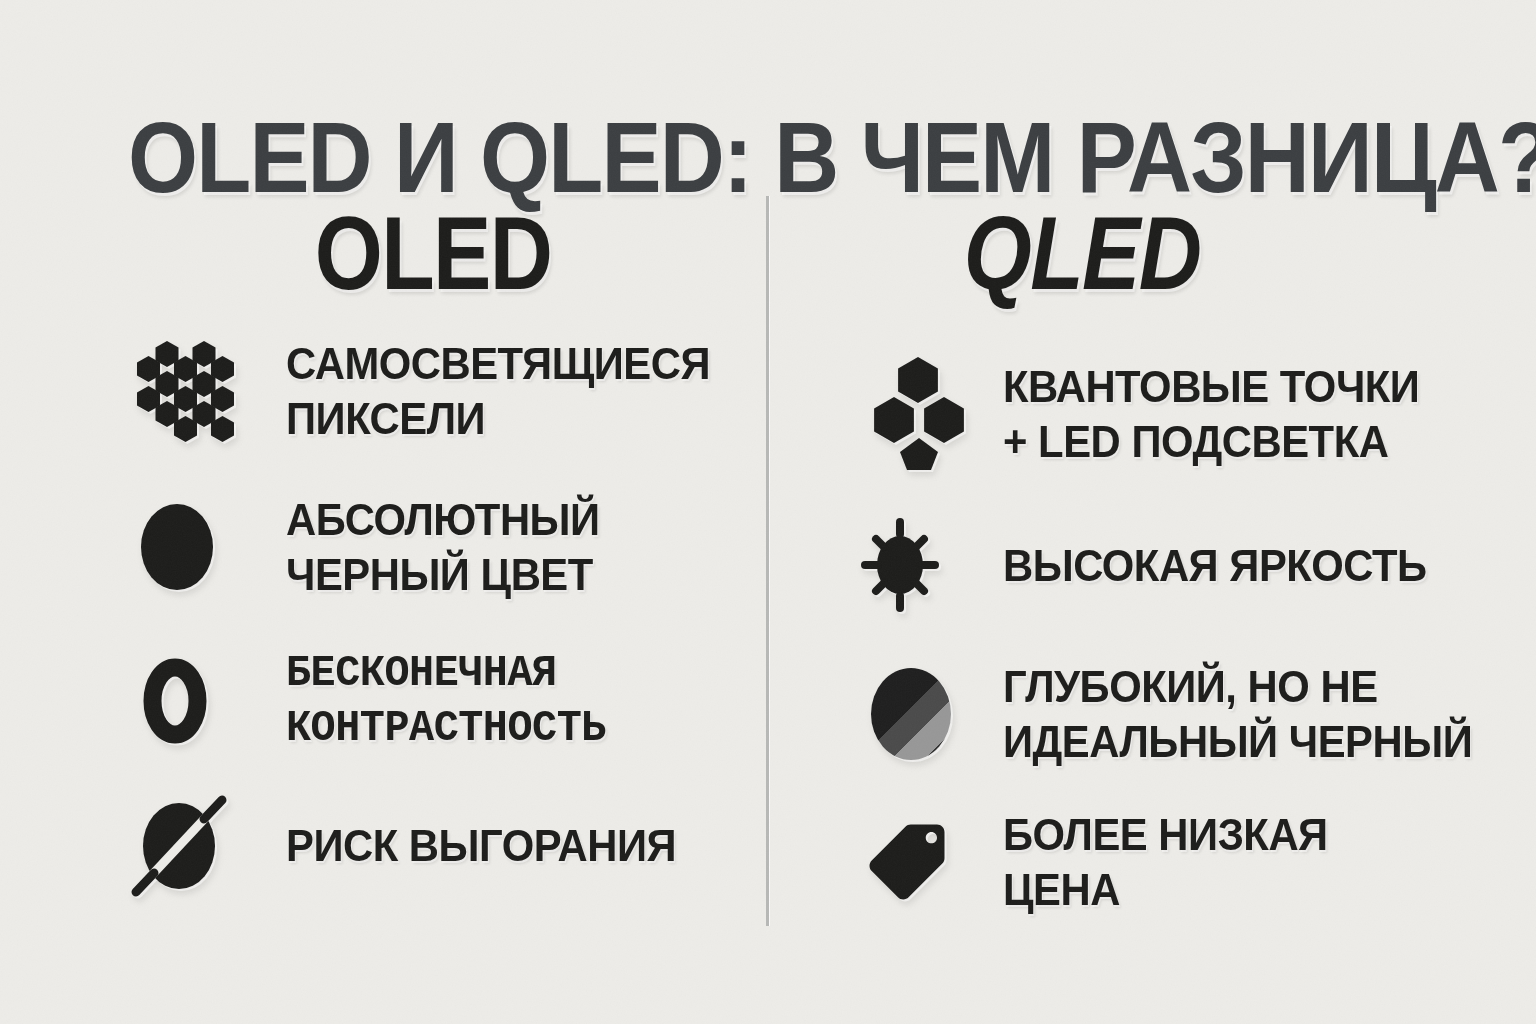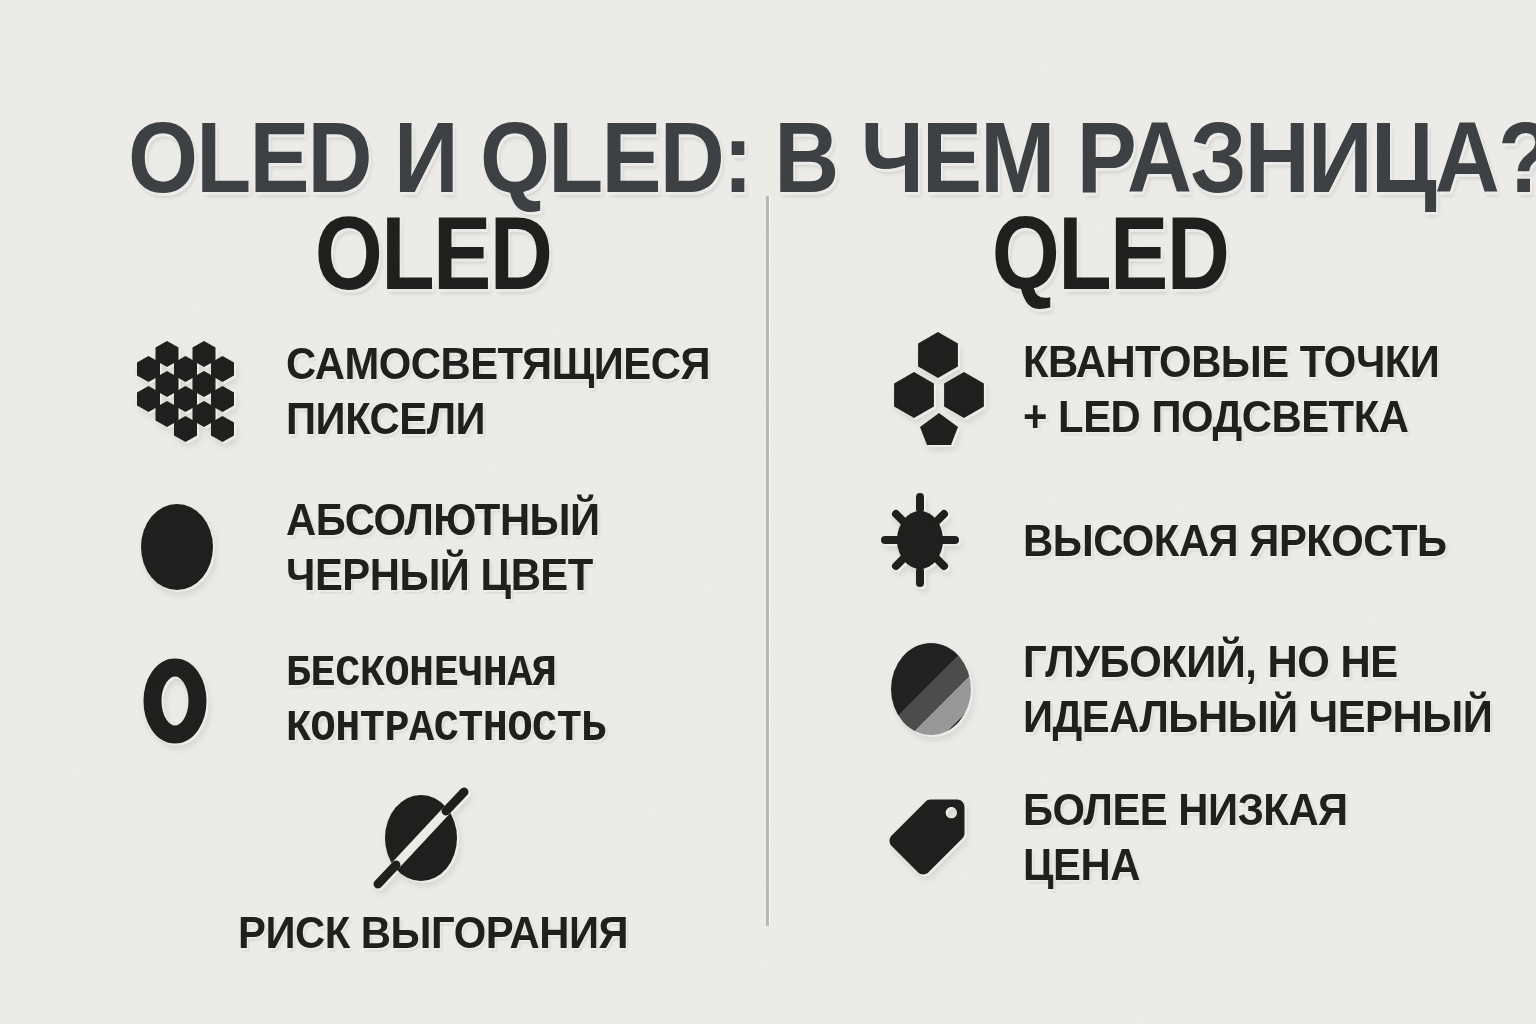--- a/index.html
+++ b/index.html
@@ -23,33 +23,33 @@
   }
   .title .squeeze{display:inline-block;transform:scaleX(.90);transform-origin:left center;}
   
   .col-header{
     position:absolute;top:186px;text-align:center;line-height:1;z-index:2;
     font-size:103px;font-weight:800;letter-spacing:-2px;color:var(--ink);
     text-shadow:2px 3px 0 rgba(255,255,255,.5), 3px 5px 4px rgba(0,0,0,.10);
     margin-top:16px;
   }
   .col-header.left{left:133px;width:600px;}
-  .col-header.right{left:808px;width:605px;}
+  .col-header.right{left:780px;width:605px;font-style:italic;}
   .col-header .squeeze{display:inline-block;transform:scaleX(.85);transform-origin:center center;}
   
   .divider{
     position:absolute;left:766px;top:196px;width:3px;height:730px;z-index:1;
     background:var(--divider);
     box-shadow:1px 0 0 rgba(255,255,255,.8);
   }
   
   .row{position:absolute;display:flex;align-items:center;height:120px;z-index:2;gap:16px;}
   .row.colL{left:133px;width:620px;}
-  .row.colR{left:882px;width:640px;}
-  .row.l1{top:331px;} .row.l2{top:487px;} .row.l3{top:641px;font-family:Liberation Mono, monospace;} .row.l4{top:785px;flex-direction:column;}
+  .row.colR{left:862px;width:640px;margin-top:25px;}
+  .row.l1{top:331px;} .row.l2{top:487px;} .row.l3{top:641px;font-family:Liberation Mono, monospace;} .row.l4{top:785px;}
   .row.r1{top:329px;} .row.r2{top:480px;} .row.r3{top:629px;} .row.r4{top:777px;align-items:center;}
   .icon-slot{flex:0 0 auto;display:flex;align-items:center;color:var(--ink);
     filter:drop-shadow(2px 2px 0 rgba(255,255,255,.55)) drop-shadow(2px 4px 3px rgba(0,0,0,.10));}
   .colL .icon-slot{width:137px;}
   .colR .icon-slot{width:125px;}
   .label{
     font-size:44px;font-weight:700;line-height:55px;letter-spacing:-.5px;color:var(--ink);
     transform:scaleX(.95);transform-origin:left center;white-space:nowrap;
     text-shadow:1px 2px 0 rgba(255,255,255,.5), 2px 3px 3px rgba(0,0,0,.10);
   }

